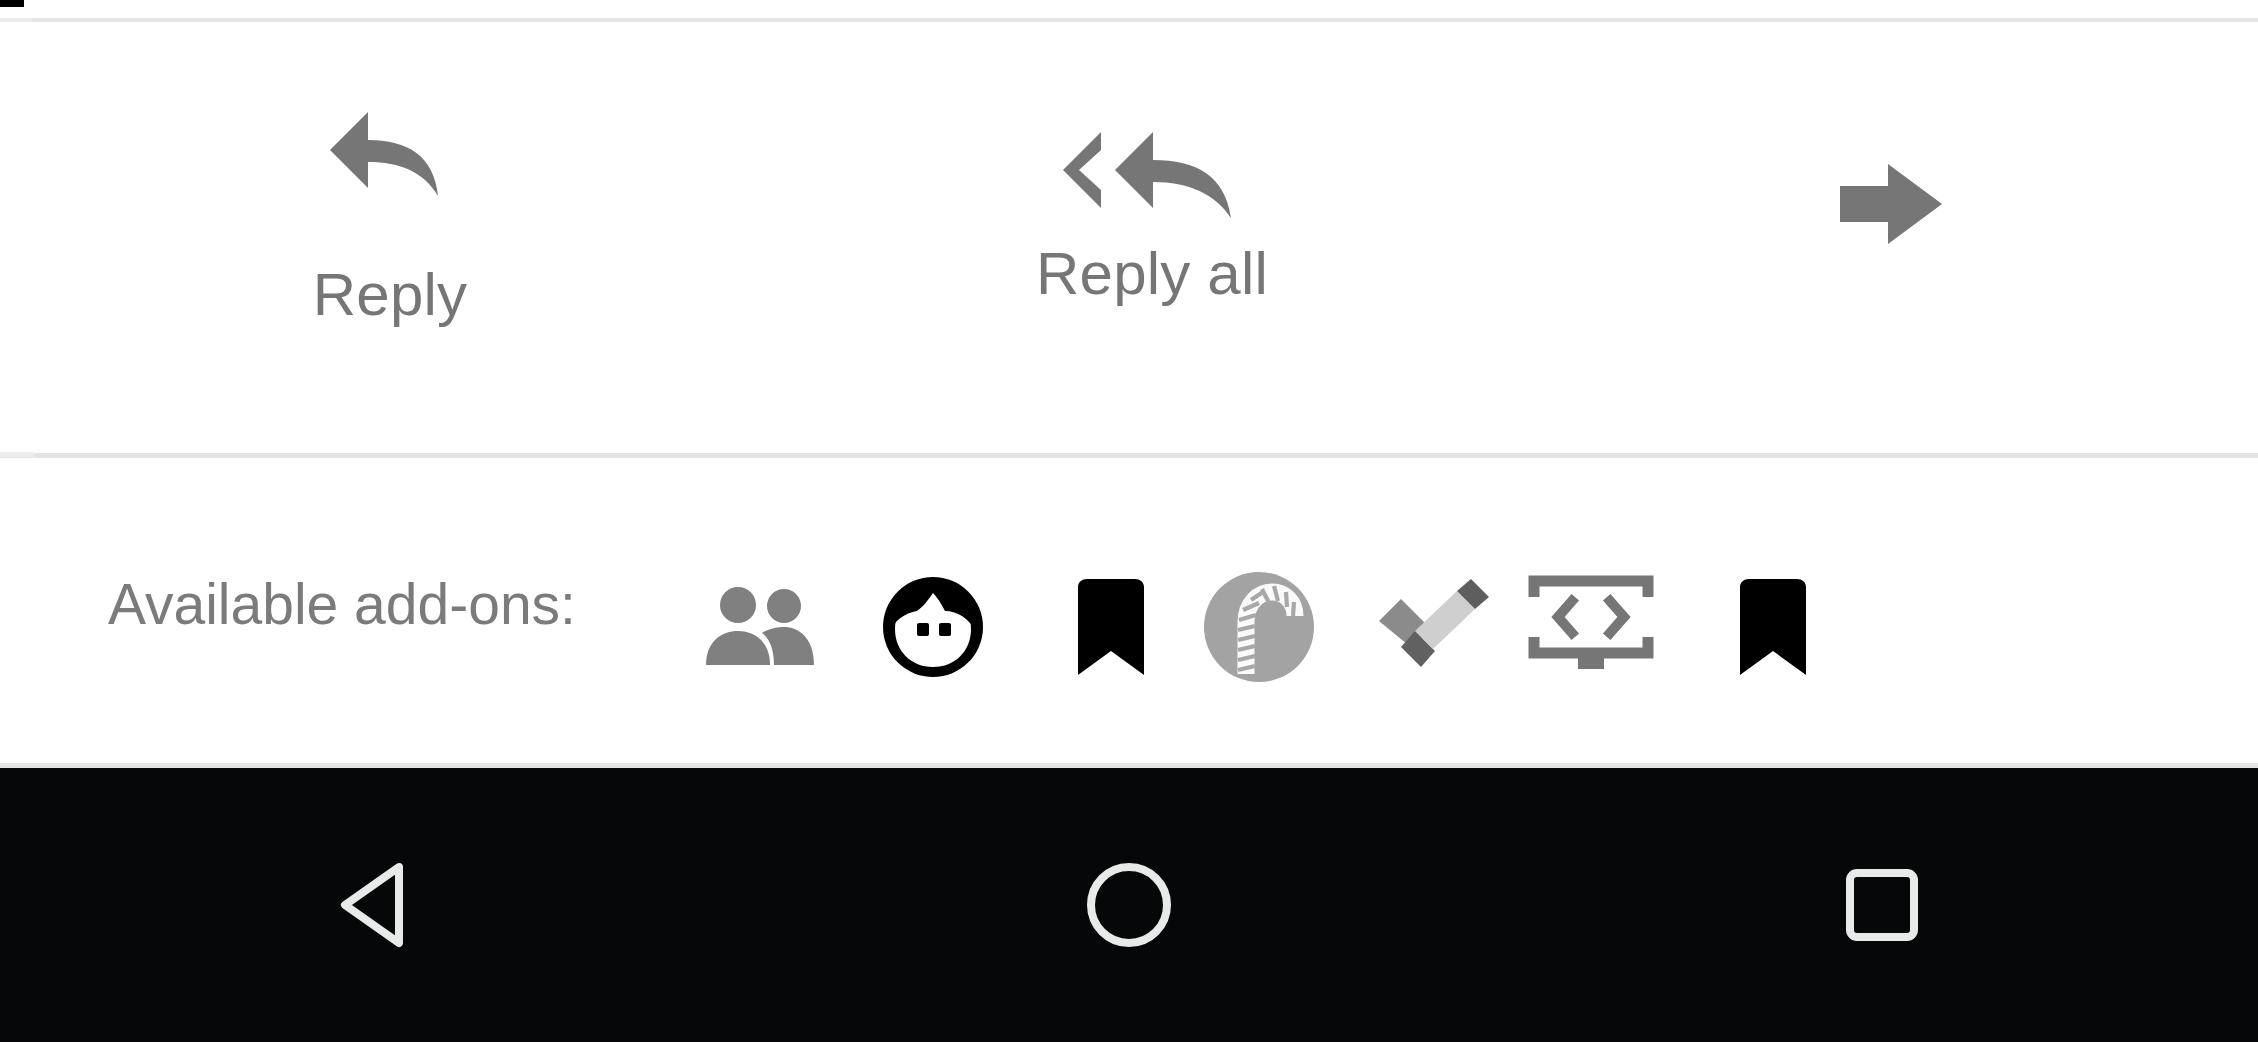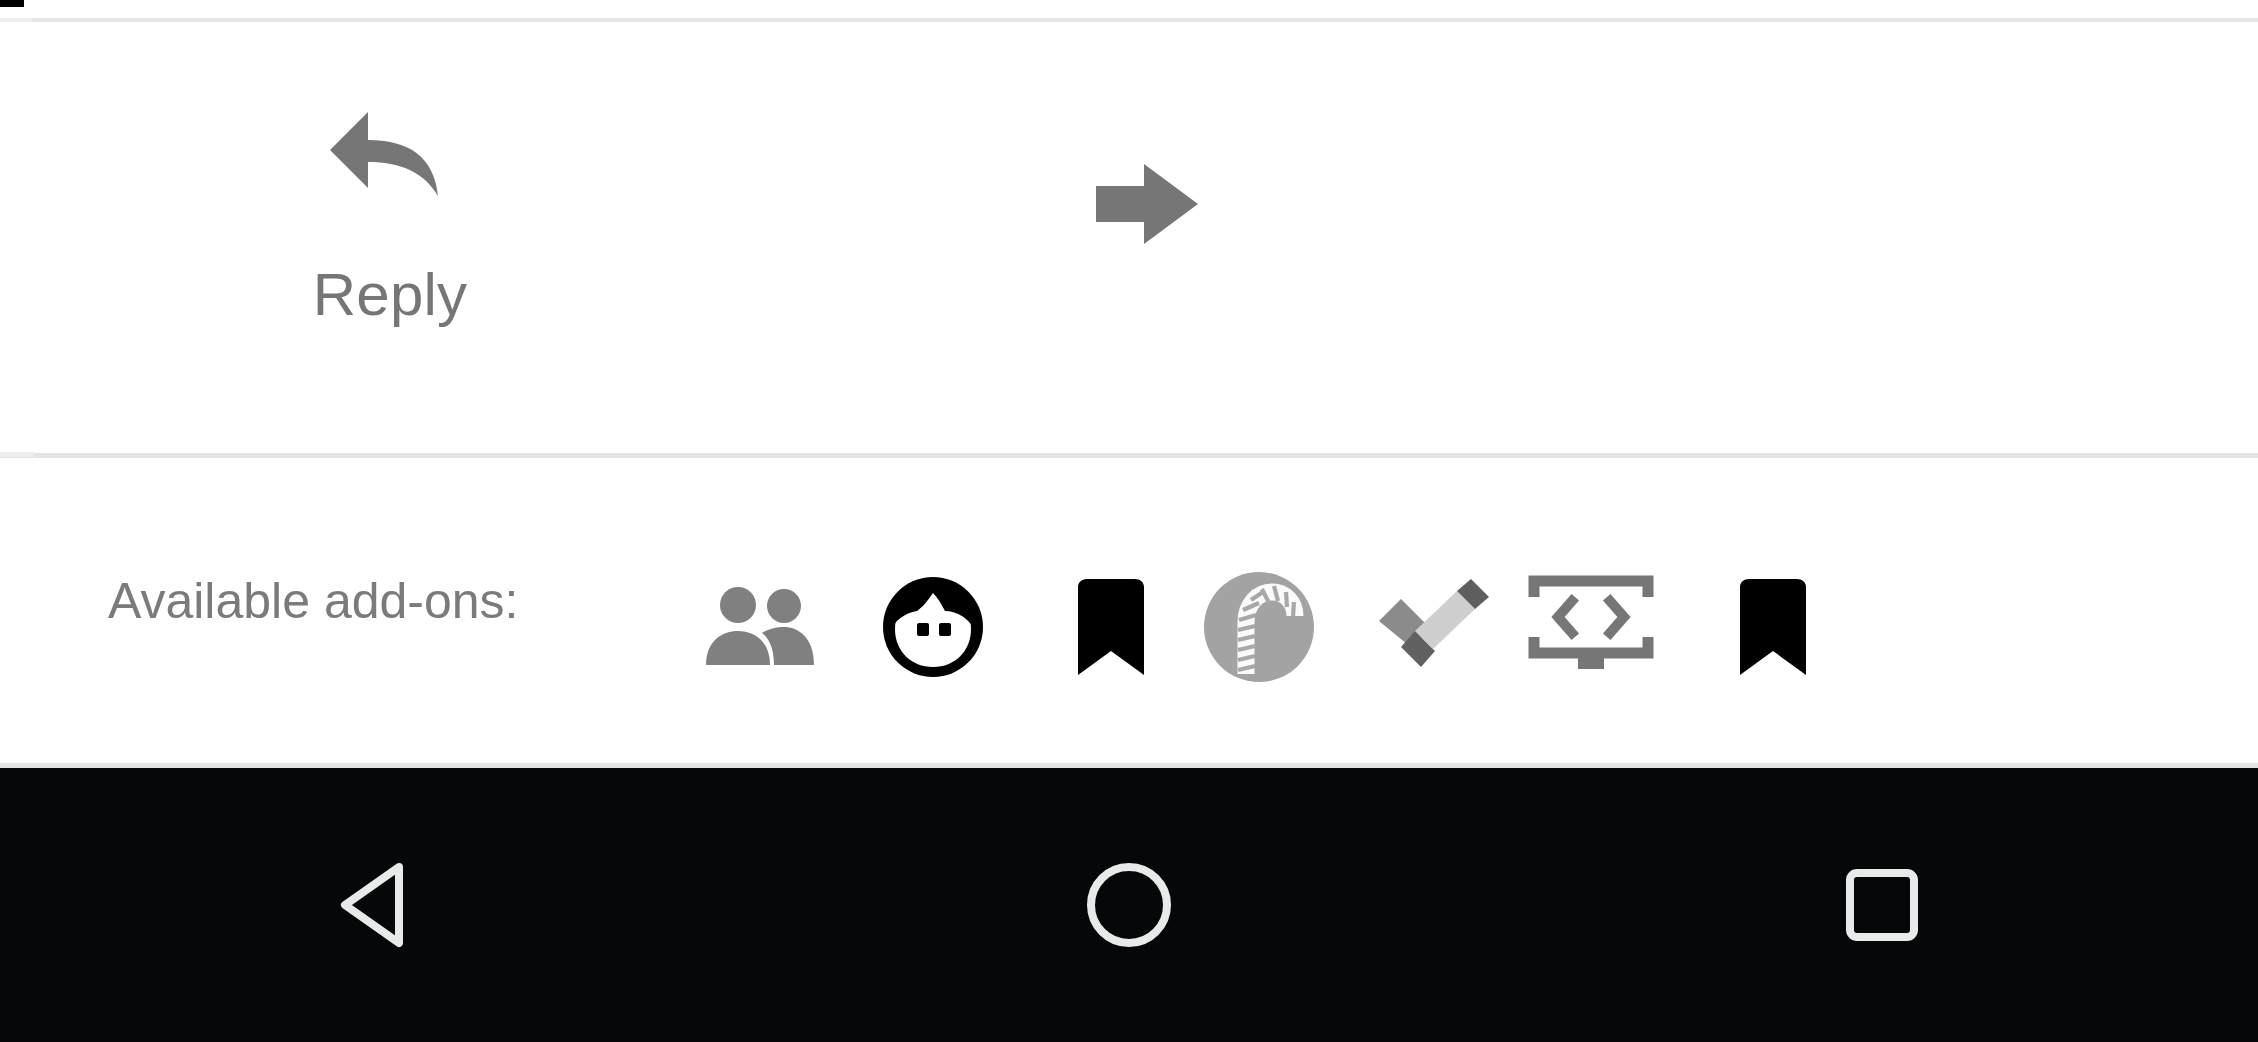--- a/index.html
+++ b/index.html
@@ -116,21 +116,21 @@
     width: 2258px;
     height: 309px;
     background: #ffffff;
     display: flex;
     align-items: center;
   }
   .addons-label {
     position: absolute;
     left: 108px;
     top: 118px;
-    font-size: 50px;
+    font-size: 57px;
     color: #7b7b7b;
     white-space: nowrap;
     line-height: 1;
   }
   .addon-icon {
     position: absolute;
     top: 108px;
     width: 122px;
     height: 122px;
     display: flex;
@@ -184,20 +184,29 @@
   <div class="reply-action" id="act-reply">
     <span class="glyph">
       <svg width="128" height="96" viewBox="0 0 128 96">
         <path d="M40 10 L40 44 C70 44 96 58 110 86 C104 50 80 36 40 36 L40 10 Z" fill="none"></path>
         <path d="M42 6 L4 44 L42 82 L42 56 C74 56 98 66 112 90 C108 50 82 34 42 34 Z" fill="#767676"></path>
       </svg>
     </span>
     <span class="lbl">Reply</span>
   </div>
 
+  <div class="reply-action" id="act-reply-all">
+    <span class="glyph">
+      <svg width="190" height="96" viewBox="0 0 190 96">
+        <path d="M44 6 L6 44 L44 82 L44 64 L22 44 L44 24 Z" fill="#767676"></path>
+        <path d="M96 6 L58 44 L96 82 L96 56 C132 56 158 68 174 92 C168 50 140 34 96 34 Z" fill="#767676"></path>
+      </svg>
+    </span>
+    <span class="lbl">Reply all</span>
+  </div>
 
   <div class="reply-action" id="act-forward">
     <span class="glyph">
       <svg width="118" height="96" viewBox="0 0 118 96">
         <path d="M8 30 L56 30 L56 8 L110 48 L56 88 L56 66 L8 66 Z" fill="#767676"></path>
       </svg>
     </span>
   </div>
 
 </div>

